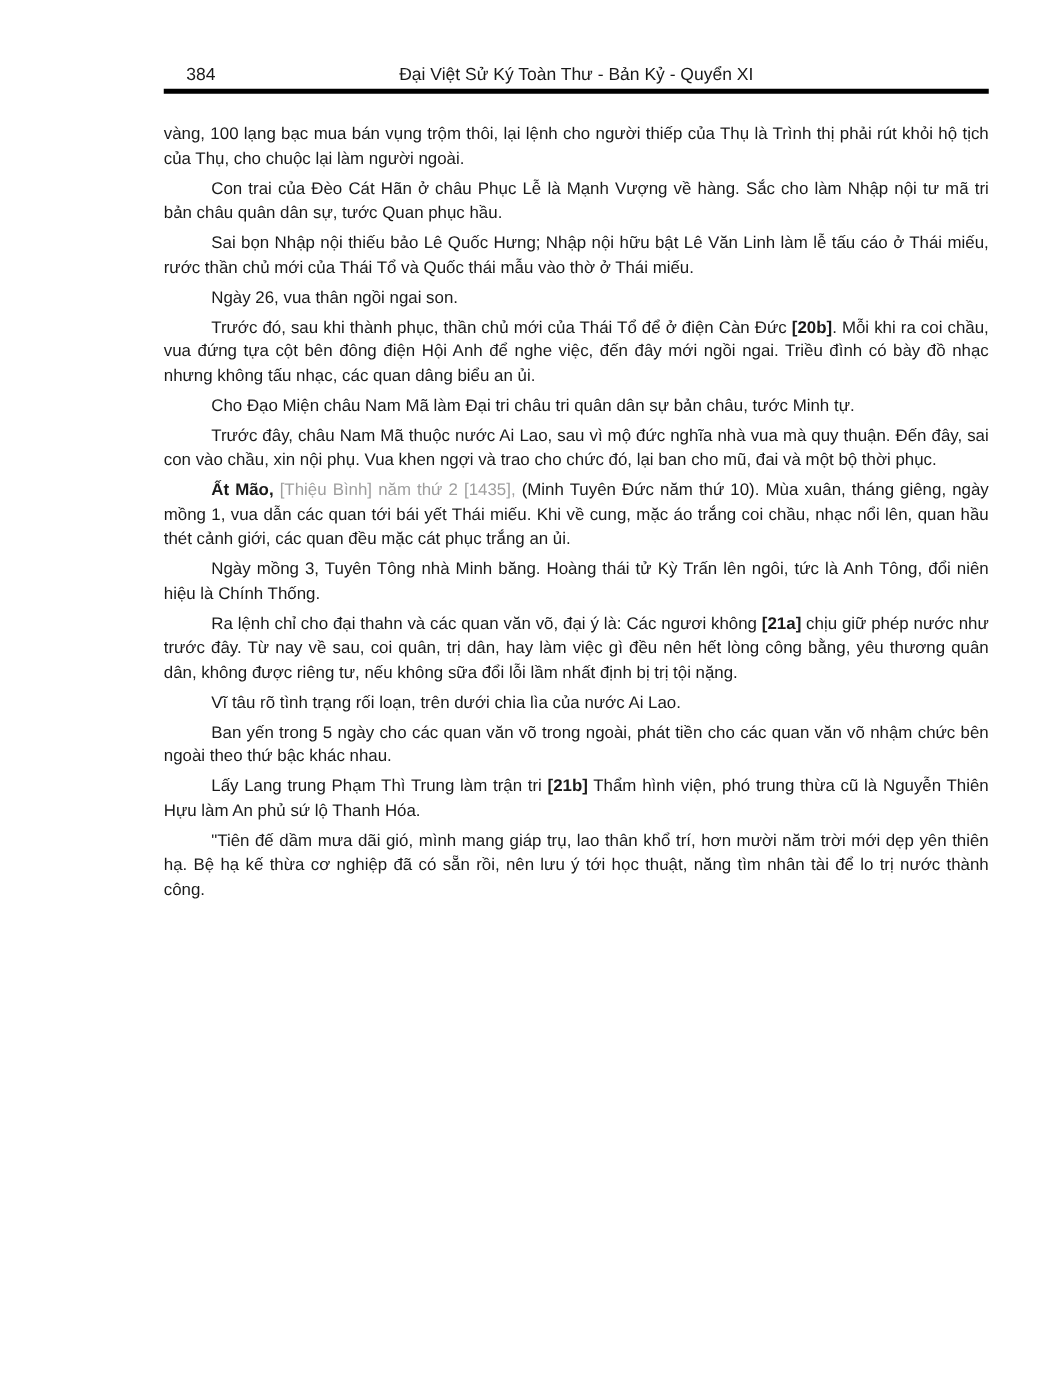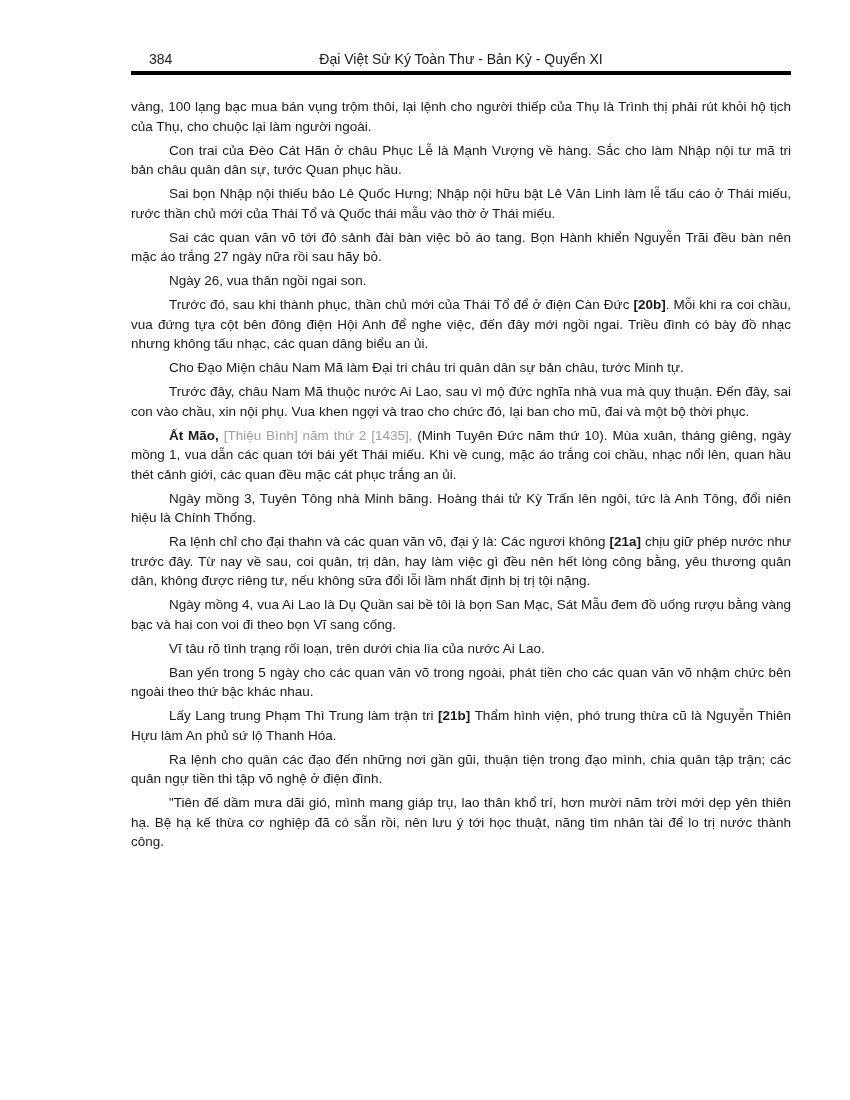--- a/index.html
+++ b/index.html
@@ -62,28 +62,25 @@
 <div class="page">
   <header class="page-header">
     <span class="page-number">384</span>
     <span class="page-title">Đại Việt Sử Ký Toàn Thư - Bản Kỷ - Quyển XI</span>
   </header>
   <div class="header-rule"></div>
   <article class="content" id="content">
       <p class="no-indent"><span>vàng, 100 lạng bạc mua bán vụng trộm thôi, lại lệnh cho người thiếp của Thụ là Trình thị phải rút khỏi hộ tịch của Thụ, cho chuộc lại làm người ngoài.</span></p>
       <p><span>Con trai của Đèo Cát Hãn ở châu Phục Lễ là Mạnh Vượng về hàng. Sắc cho làm Nhập nội tư mã tri bản châu quân dân sự, tước Quan phục hầu.</span></p>
       <p><span>Sai bọn Nhập nội thiếu bảo Lê Quốc Hưng; Nhập nội hữu bật Lê Văn Linh làm lễ tấu cáo ở Thái miếu, rước thần chủ mới của Thái Tổ và Quốc thái mẫu vào thờ ở Thái miếu.</span></p>
-      <p><span>Sai các quan văn võ tới đô sảnh đài bàn việc bỏ áo tang. Bọn Hành khiển Nguyễn Trãi đều bàn nên mặc áo trắng 27 ngày nữa rồi sau hãy bỏ.</span></p>
       <p><span>Ngày 26, vua thân ngồi ngai son.</span></p>
       <p><span>Trước đó, sau khi thành  phục, thần chủ mới của Thái Tổ để ở điện Càn Đức </span><span class="seg-bold">[20b]</span><span>. Mỗi khi ra coi chầu, vua đứng tựa cột bên đông điện Hội Anh để nghe việc, đến đây mới ngồi ngai. Triều đình có bày đồ nhạc nhưng không tấu nhạc, các quan dâng biểu an ủi.</span></p>
       <p><span>Cho Đạo Miện châu Nam Mã làm Đại tri châu tri quân dân sự bản châu, tước Minh tự.</span></p>
       <p><span>Trước đây, châu Nam Mã thuộc nước Ai Lao, sau vì mộ đức nghĩa nhà vua mà quy thuận. Đến đây, sai con vào chầu, xin nội phụ. Vua khen ngợi và trao cho chức đó, lại ban cho mũ, đai và một bộ thời phục.</span></p>
       <p><span class="seg-bold">Ất Mão, </span><span class="seg-gray">[Thiệu Bình] năm thứ 2 [1435], </span><span>(Minh Tuyên Đức năm thứ 10). Mùa xuân, tháng giêng, ngày mồng 1, vua dẫn các quan tới bái yết Thái miếu. Khi về cung, mặc áo trắng coi chầu, nhạc nổi lên, quan hầu thét cảnh giới, các quan đều mặc cát phục trắng an ủi.</span></p>
       <p><span>Ngày mồng 3, Tuyên Tông nhà Minh băng. Hoàng thái tử Kỳ Trấn lên ngôi, tức là Anh Tông, đổi niên hiệu là Chính Thống.</span></p>
       <p><span>Ra lệnh chỉ cho đại thahn và các quan văn võ, đại ý là: Các ngươi không </span><span class="seg-bold">[21a]</span><span> chịu giữ phép nước như trước đây. Từ nay về sau, coi quân, trị dân, hay làm việc gì đều nên hết lòng công bằng, yêu thương quân dân, không được riêng tư, nếu không sữa đổi lỗi lầm nhất định bị trị tội nặng.</span></p>
-      <p><span>Ngày mồng 4, vua Ai Lao là Dụ Quần sai bề tôi là bọn San Mạc, Sát Mẫu đem đồ uống rượu bằng vàng bạc và hai con voi đi theo bọn Vĩ sang cống.</span></p>
       <p><span>Vĩ tâu rõ tình trạng rối loạn, trên dưới chia lìa của nước Ai Lao.</span></p>
       <p><span>Ban yến trong 5 ngày cho các quan văn võ trong ngoài, phát tiền cho các quan văn võ nhậm chức bên ngoài theo thứ bậc khác nhau.</span></p>
       <p><span>Lấy Lang trung Phạm Thì Trung làm trận tri </span><span class="seg-bold">[21b]</span><span> Thẩm hình viện, phó trung thừa cũ là Nguyễn Thiên Hựu làm An phủ sứ lộ Thanh Hóa.</span></p>
-      <p><span>Ra  lệnh cho quân các đạo đến những nơi gần gũi, thuận tiện trong đạo mình, chia quân tập trận; các quân ngự tiền thi tập võ nghệ  ở điện đình.</span></p>
       <p><span>"Tiên đế dầm mưa dãi gió, mình mang giáp trụ, lao thân khổ trí, hơn mười năm trời mới dẹp yên thiên hạ. Bệ hạ kế thừa cơ nghiệp đã có sẵn rồi, nên lưu ý tới học thuật, năng tìm nhân tài để lo trị nước thành công.</span></p>
     </article>
 </div>
 
 </body></html>

